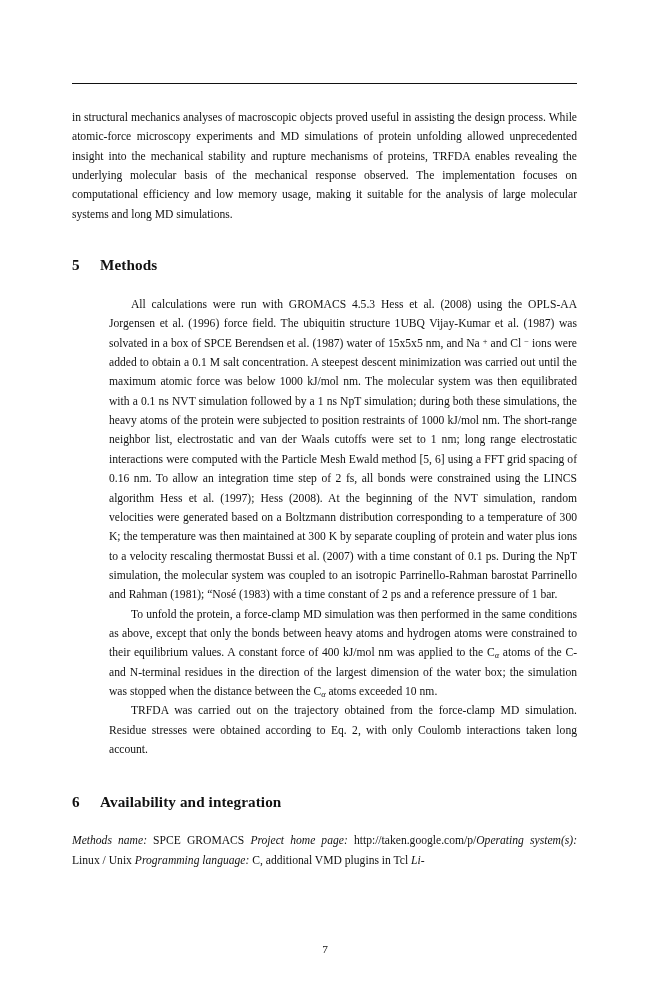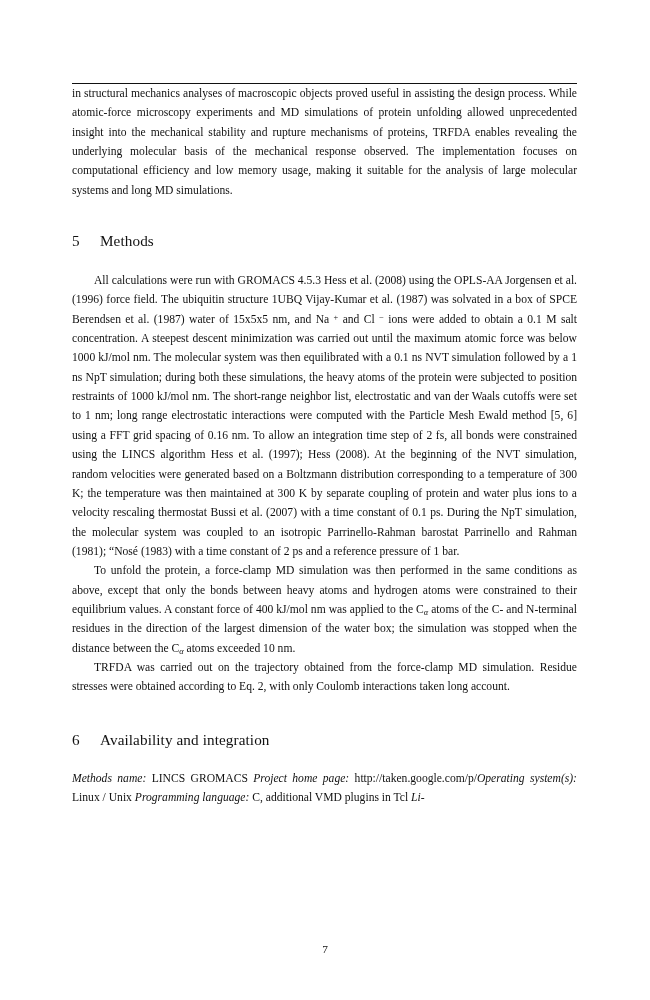--- a/index.html
+++ b/index.html
@@ -35,38 +35,39 @@
     position: absolute;
     left: 72px;
     top: 83px;
     width: 505px;
     height: 1.3px;
     background: #111111;
   }
   .content {
     position: absolute;
     left: 72px;
-    top: 84px;
+    top: 108px;
     width: 505px;
   }
   p.body {
     margin: 0;
     font-size: 11.6px;
     line-height: 19.35px;
     text-align: justify;
     text-justify: inter-word;
     hyphens: none;
   }
   p.indent {
     text-indent: 22px;
+    margin-left: 37px;
   }
   h2.section {
     margin: 0;
     font-size: 15.2px;
-    font-weight: normal;
+    font-weight: bold;
     line-height: 20px;
     letter-spacing: 0.1px;
   }
   .sec-num {
     display: inline-block;
     width: 28px;
   }
   .sp-methods-before { height: 31px; }
   .sp-methods-after  { height: 20px; }
   .sp-avail-before   { height: 33px; }
@@ -128,19 +129,19 @@
     </p>
 
     <div class="sp-avail-before"></div>
 
     <h2 class="section">
       <span class="sec-num">6</span><span>Availability and integration</span>
     </h2>
 
     <div class="sp-avail-after"></div>
 
-    <p class="body"><i class="lbl">Methods name:</i> <span>LINCS GROMACS</span> <i class="lbl">Project home page:</i> <span>http://taken.google.com/p/</span><i class="lbl">Operating system(s):</i> <span>Linux / Unix</span> <i class="lbl">Programming language:</i> <span>C, additional VMD plugins in Tcl</span> <i class="lbl">Li-</i></p>
+    <p class="body"><i class="lbl">Methods name:</i> <span>SPCE GROMACS</span> <i class="lbl">Project home page:</i> <span>http://taken.google.com/p/</span><i class="lbl">Operating system(s):</i> <span>Linux / Unix</span> <i class="lbl">Programming language:</i> <span>C, additional VMD plugins in Tcl</span> <i class="lbl">Li-</i></p>
 
   </div>
 
   <div class="folio">7</div>
 
 </div>
 
 </body></html>

